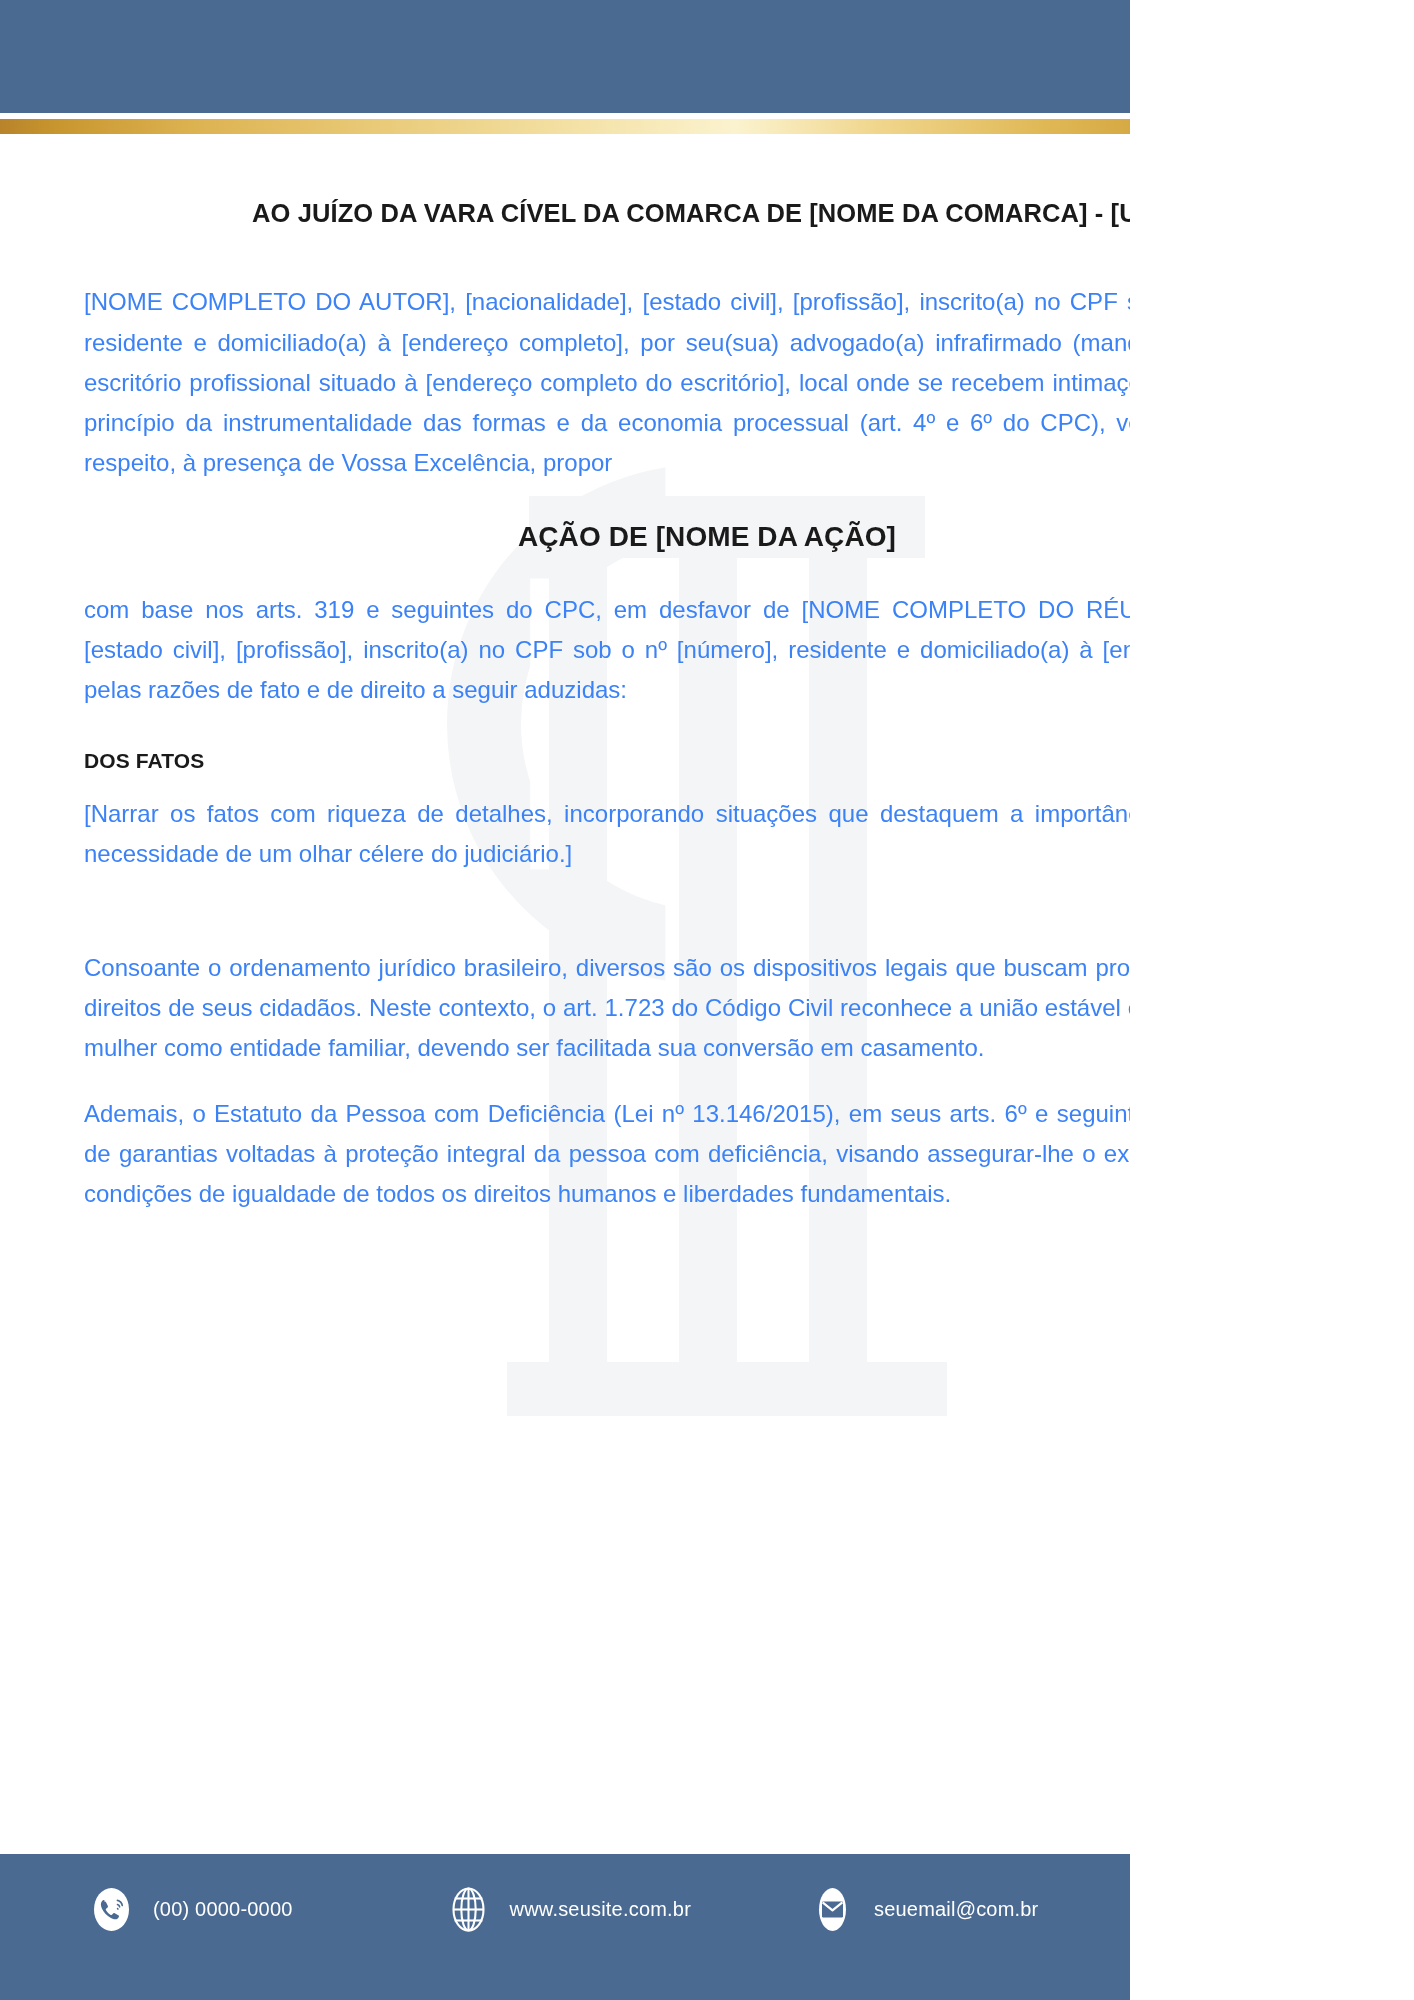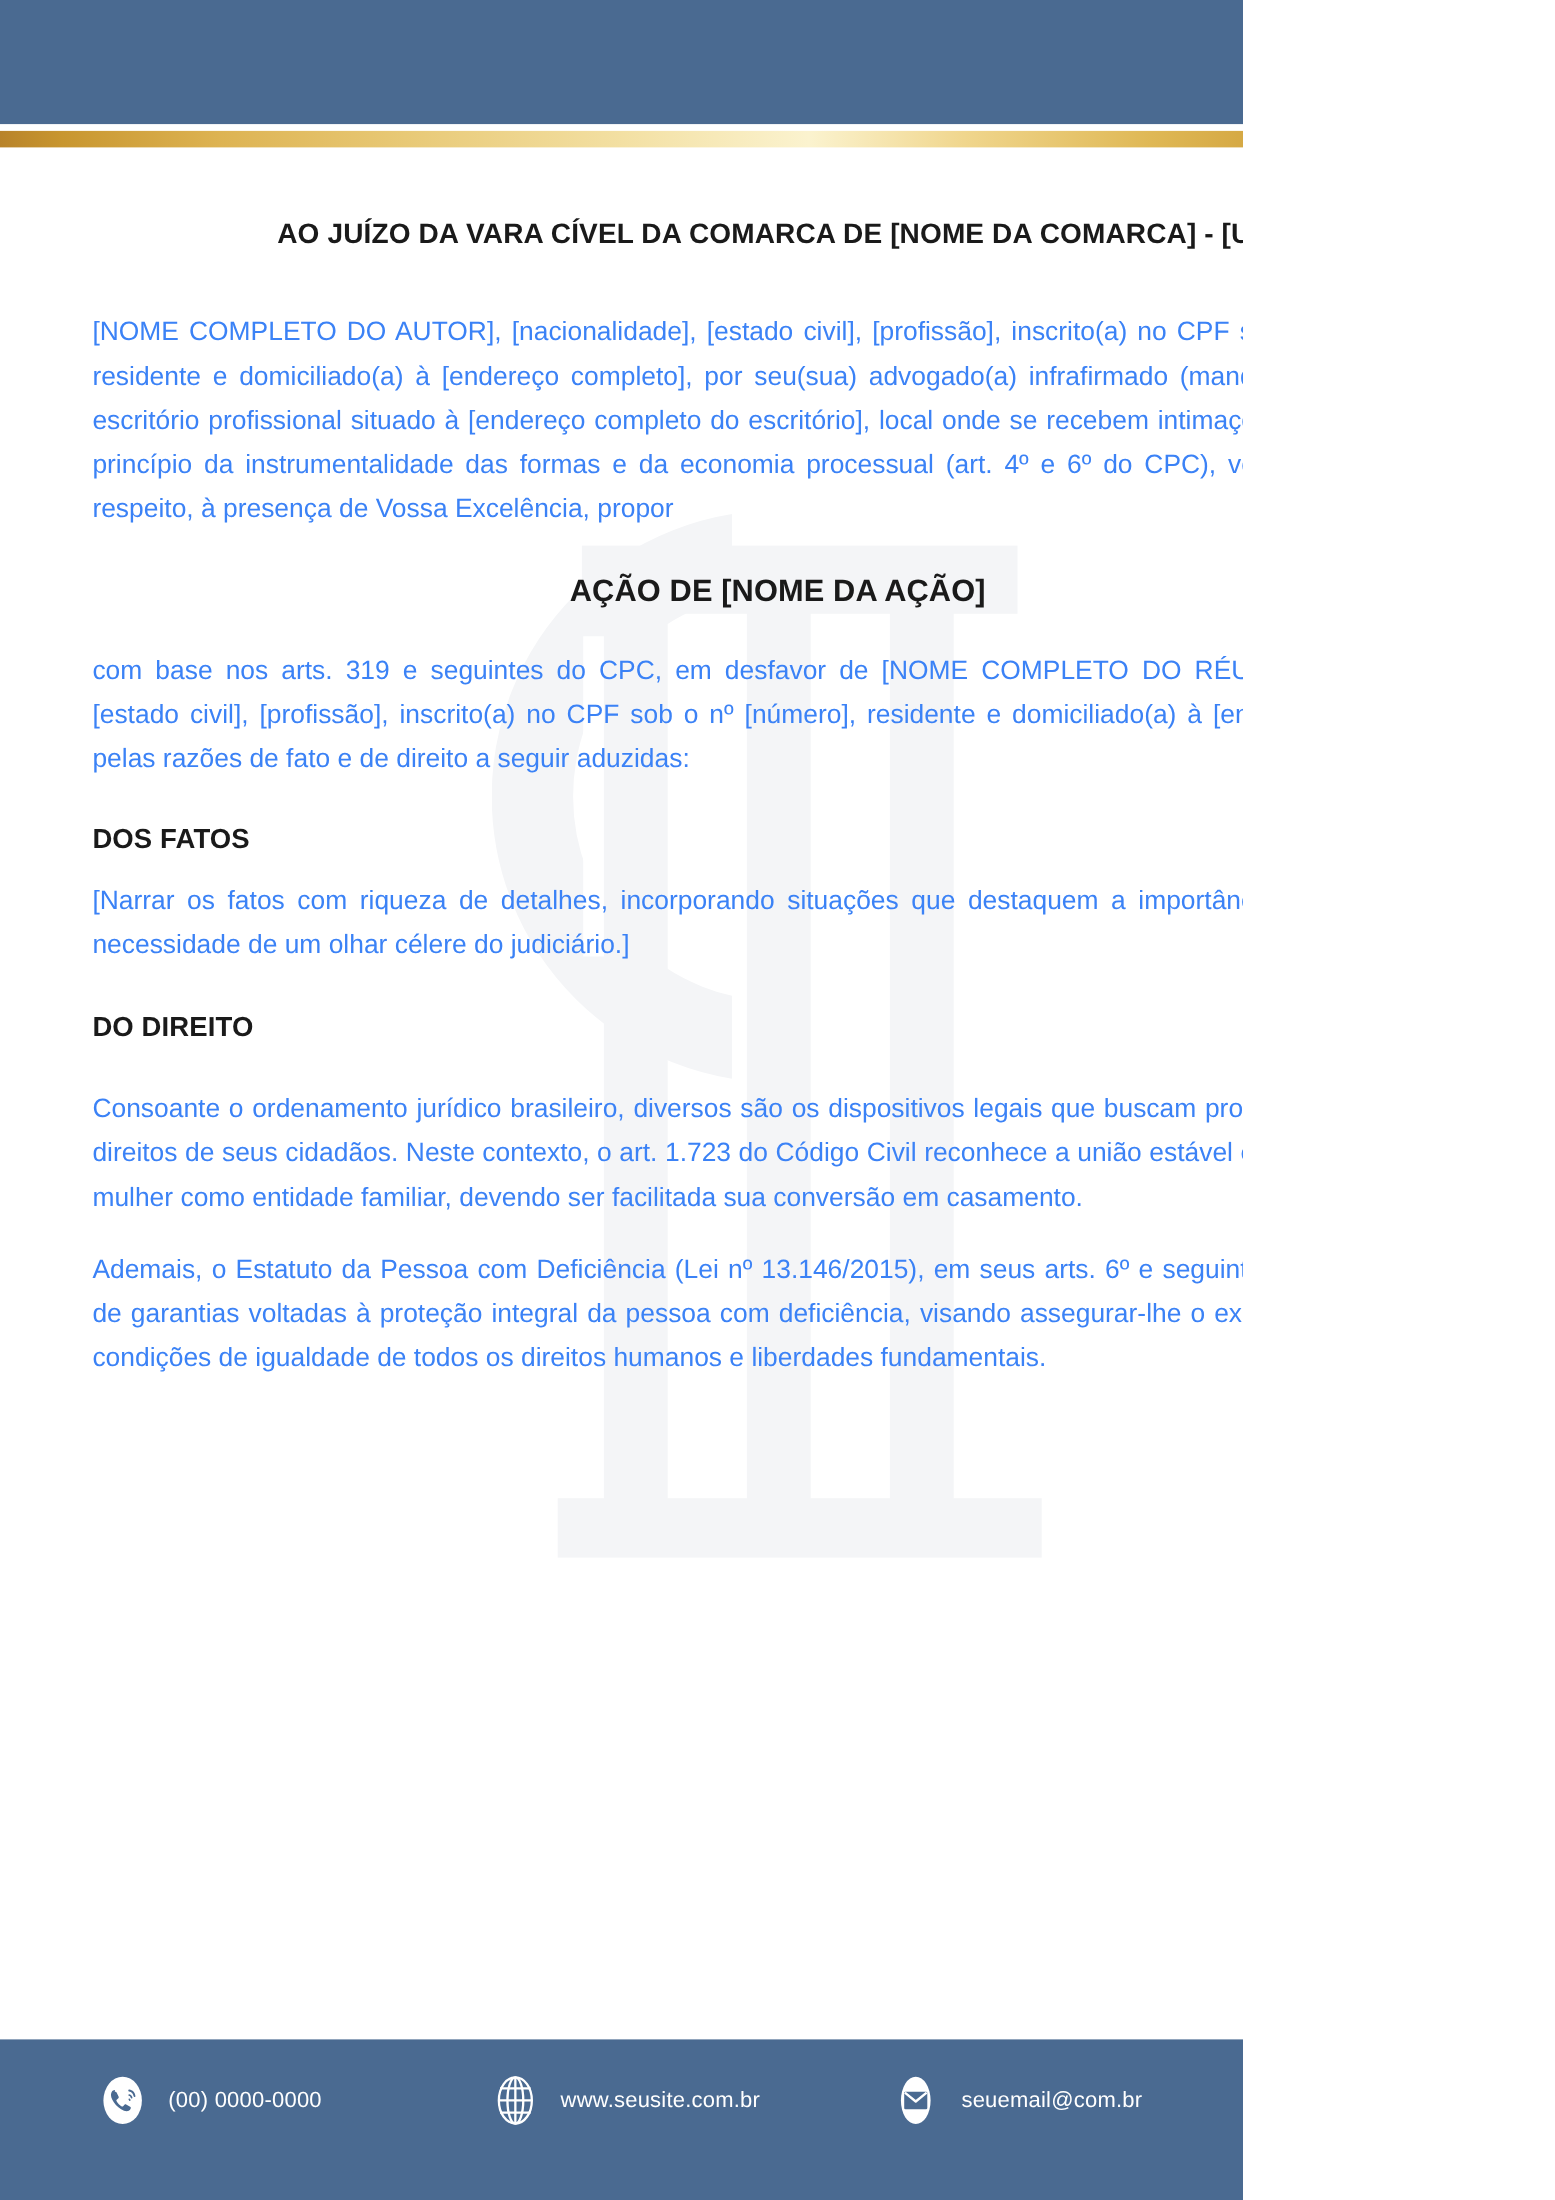--- a/index.html
+++ b/index.html
@@ -132,21 +132,21 @@
     font-size: 25.5px;
     color: #1a1a1a;
     letter-spacing: 0.1px;
     margin-top: 62px;
     margin-bottom: 0;
     line-height: 1.35;
   }
 
   .section-head {
     font-weight: bold;
-    font-size: 25px;
+    font-size: 21px;
     color: #1a1a1a;
     letter-spacing: 0.1px;
     line-height: 1.4;
   }
 
   .center-head {
     text-align: center;
     font-weight: bold;
     font-size: 28px;
     color: #1a1a1a;
@@ -254,21 +254,20 @@
     <div class="sp-p2-fatos"></div>
 
     <h2 class="section-head">DOS FATOS</h2>
 
     <div class="sp-fatos-p3"></div>
 
     <p class="body">[Narrar os fatos com riqueza de detalhes, incorporando situações que destaquem a importância do pedido e a necessidade de um olhar célere do judiciário.]</p>
 
     <div class="sp-p3-dir"></div>
 
-    <h2 class="section-head">DO DIREITO</h2>
 
     <div class="sp-dir-p4"></div>
 
     <p class="body">Consoante o ordenamento jurídico brasileiro, diversos são os dispositivos legais que buscam proteger e resguardar direitos de seus cidadãos. Neste contexto, o art. 1.723 do Código Civil reconhece a união estável entre o homem e a mulher como entidade familiar, devendo ser facilitada sua conversão em casamento.</p>
 
     <div class="sp-p4-p5"></div>
 
     <p class="body">Ademais, o Estatuto da Pessoa com Deficiência (Lei nº 13.146/2015), em seus arts. 6º e seguintes, traz uma série de garantias voltadas à proteção integral da pessoa com deficiência, visando assegurar-lhe o exercício pleno e em condições de igualdade de todos os direitos humanos e liberdades fundamentais.</p>
 
   </div>

